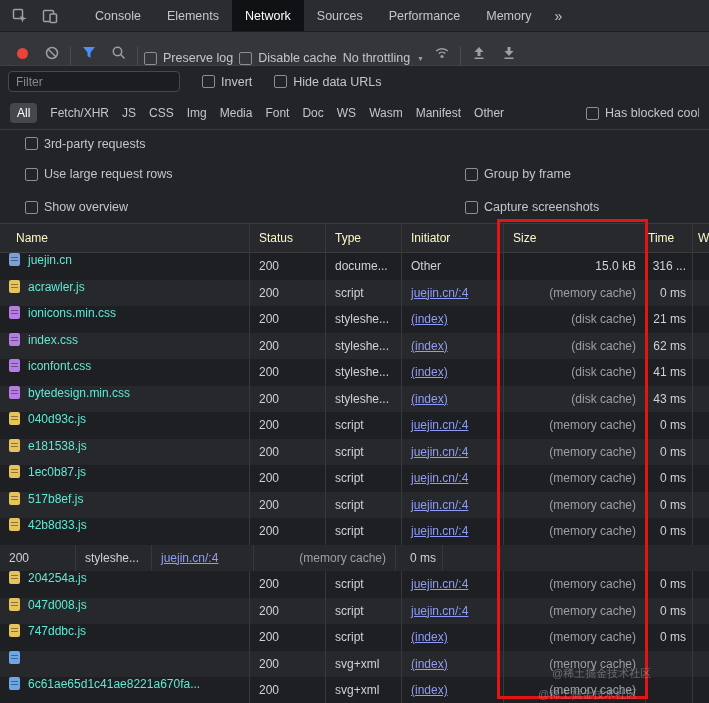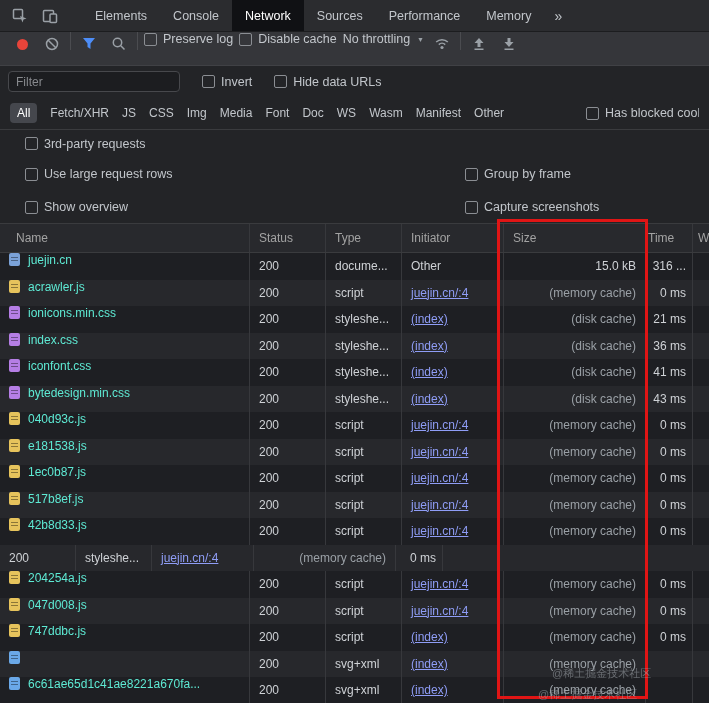--- a/index.html
+++ b/index.html
@@ -9,21 +9,21 @@
   
   .tabbar{height:32px;flex:0 0 32px;background:#2b2c2f;display:flex;align-items:center;border-bottom:1px solid #1c1d1f}
   .tb-icons{display:flex;align-items:center;gap:6px;padding:0 8px}
   .icon-btn{display:inline-flex;width:24px;height:24px;align-items:center;justify-content:center;border-radius:3px}
   .tabs{display:flex;height:100%;margin-left:12px}
   .tab{display:flex;align-items:center;padding:0 13px;font-size:12.5px;color:#c2c6cb;cursor:default;white-space:nowrap}
   .tab.selected{background:#101114;color:#ffffff}
   .more-tabs{color:#c2c6cb;font-size:14px;padding:0 10px}
 
   
-  .toolbar{height:34px;flex:0 0 34px;background:#35363a;display:flex;align-items:flex-start;gap:6px;padding:0 10px;border-bottom:1px solid #404145}
+  .toolbar{height:34px;flex:0 0 34px;background:#35363a;display:flex;align-items:flex-end;gap:6px;padding:0 10px;border-bottom:1px solid #404145}
   .record-dot{width:11px;height:11px;border-radius:50%;background:var(--record-red,#e8443a);display:inline-block}
   .sep{width:1px;height:18px;background:#4b4c50;flex:0 0 1px}
   .cb{display:inline-flex;align-items:center;gap:6px;color:#c2c6cb;font-size:12.5px;white-space:nowrap}
   .box{width:13px;height:13px;border:1.5px solid #8b8e93;border-radius:2px;background:transparent;flex:0 0 auto}
   .select{display:inline-flex;align-items:center;gap:7px;color:#c2c6cb;font-size:12.5px;white-space:nowrap}
   .caret{font-size:7px;color:#9aa0a6}
 
   
   .filterrow{height:31px;flex:0 0 31px;display:flex;align-items:center;gap:22px;padding:0 8px;background:#232427}
   .filter-input{width:172px;height:21px;background:#1c1d20;border:1px solid #47484c;border-radius:4px;color:#dadce0;font-size:12px;padding:0 7px;font-family:inherit;outline:none}
@@ -38,21 +38,21 @@
   .has-blocked .cb-label{max-width:94px;overflow:hidden;white-space:nowrap;display:inline-block}
 
   
   .optrow{display:flex;align-items:center;background:#232427;padding:0 25px}
   .optrow.grid{display:grid;grid-template-columns:440px 1fr;align-items:center}
   .opt1{height:27px;flex:0 0 27px}
   .opt2{height:34px;flex:0 0 34px}
   .opt3{height:32px;flex:0 0 32px}
 
   
-  .thead{height:30px;flex:0 0 30px;display:flex;background:#28292d;border-top:1px solid #3a3b3e;border-bottom:1px solid #3a3b3e;color:#a3a3a3}
+  .thead{height:30px;flex:0 0 30px;display:flex;background:#28292d;border-top:1px solid #3a3b3e;border-bottom:1px solid #3a3b3e;color:#fef9c3}
   .thead .cell{display:flex;align-items:center}
   .thead .c-size,.thead .c-time{justify-content:flex-start;text-align:left}
   .cell{padding:0 9px;border-right:1px solid #37383c;white-space:nowrap;overflow:hidden;height:100%}
   .c-name{width:250px;flex:0 0 250px}
   .thead .c-name{padding-left:16px}
   .c-status{width:76px;flex:0 0 76px}
   .c-type{width:76px;flex:0 0 76px}
   .c-init{width:102px;flex:0 0 102px}
   .c-size{width:142px;flex:0 0 142px;text-align:right}
   .c-time{width:47px;flex:0 0 47px;text-align:right;padding-right:6px;padding-left:2px}
@@ -92,22 +92,22 @@
           </svg>
       </span>
       <span class="icon-btn">
         <svg width="16" height="16" viewBox="0 0 16 16">
             <rect x="1.5" y="2.5" width="10" height="11" rx="1" fill="none" stroke="#9aa0a6" stroke-width="1.5"></rect>
             <rect x="8" y="6" width="6.5" height="8.5" rx="1" fill="#2b2c2f" stroke="#9aa0a6" stroke-width="1.5"></rect>
           </svg>
       </span>
     </div>
     <div class="tabs">
+        <div class="tab">Console</div>
         <div class="tab">Elements</div>
-        <div class="tab">Console</div>
         <div class="tab selected">Network</div>
         <div class="tab">Sources</div>
         <div class="tab">Performance</div>
         <div class="tab">Memory</div>
       </div>
     <span class="more-tabs">»</span>
   </div>
 
   <div class="toolbar">
     <span class="icon-btn">
@@ -274,21 +274,21 @@
       </div>
       <div class="trow">
         <div class="cell c-name">
           <span class="ficon ic-stylesheet"></span>
           <span>index.css</span>
         </div>
         <div class="cell c-status">200</div>
         <div class="cell c-type">styleshe...</div>
         <div class="cell c-init"><span class="init-link">(index)</span></div>
         <div class="cell c-size muted">(disk cache)</div>
-        <div class="cell c-time">36 ms</div>
+        <div class="cell c-time">62 ms</div>
         <div class="cell c-w"></div>
       </div>
       <div class="trow">
         <div class="cell c-name">
           <span class="ficon ic-stylesheet"></span>
           <span>iconfont.css</span>
         </div>
         <div class="cell c-status">200</div>
         <div class="cell c-type">styleshe...</div>
         <div class="cell c-init"><span class="init-link">(index)</span></div>

